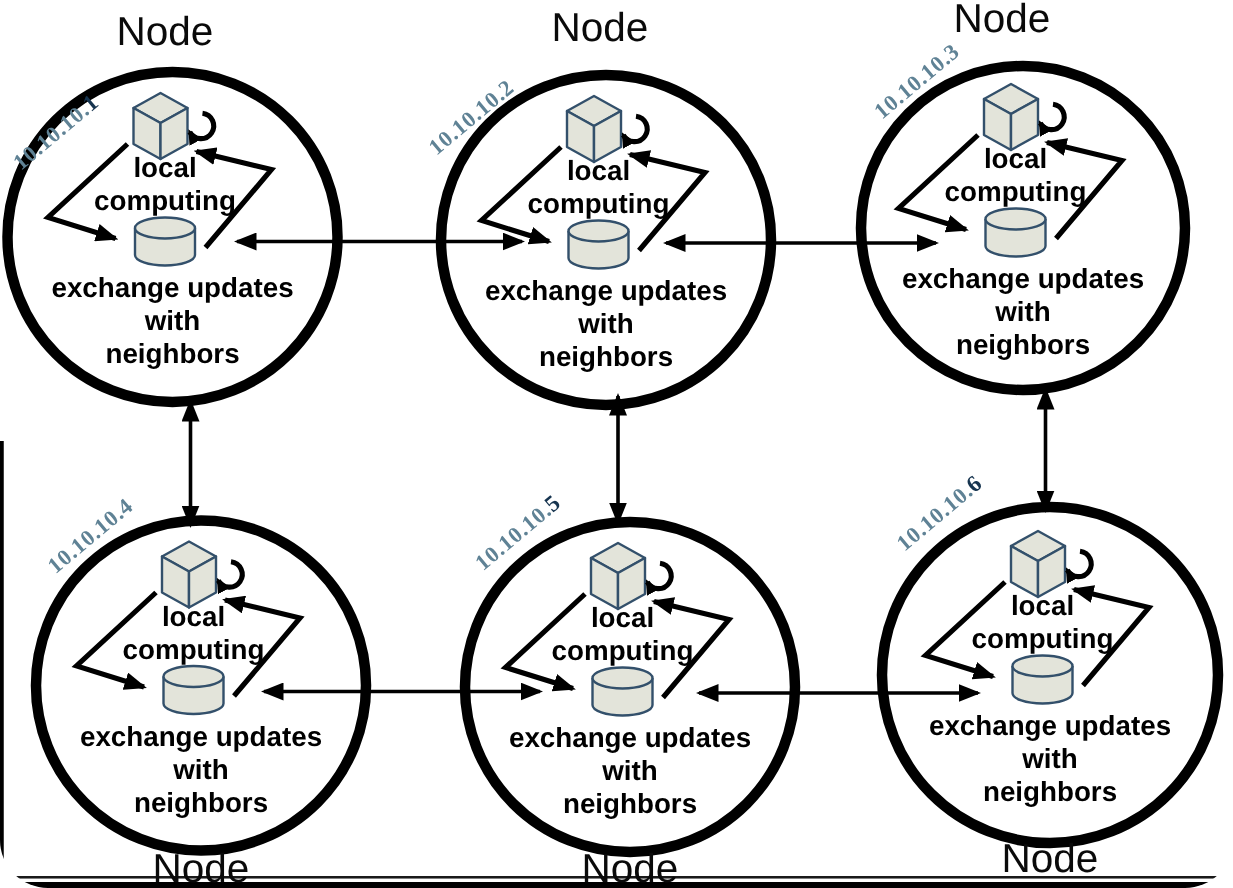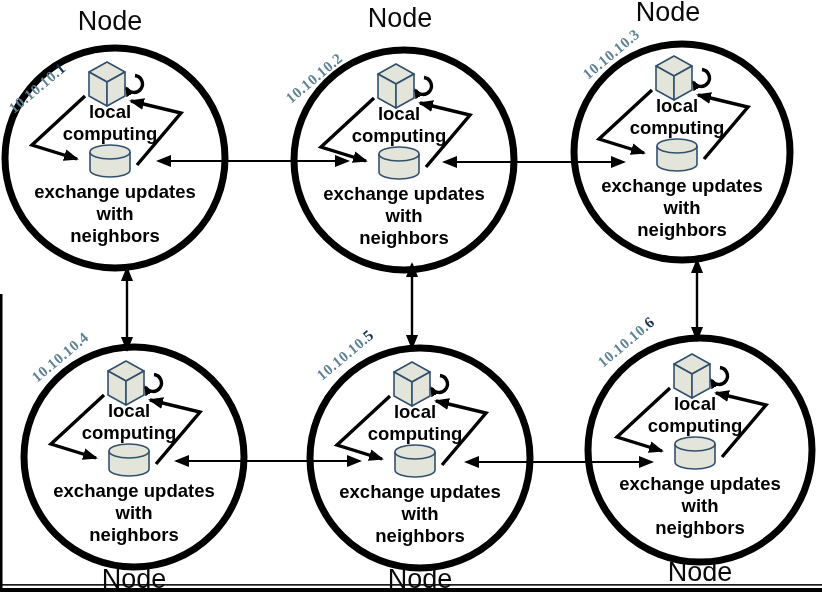--- a/index.html
+++ b/index.html
@@ -1,17 +1,17 @@
 <!DOCTYPE html>
 <html><head>
 <meta charset="utf-8">
 <style>
   html,body{margin:0;padding:0;background:#ffffff;}
   .stage{position:relative;width:822px;height:592px;background:#ffffff;overflow:hidden;
-         font-family:"Liberation Sans",sans-serif;}
+         font-family:"Liberation Sans",sans-serif;border-radius:32px;}
   svg{display:block;}
   .node-circle{fill:#ffffff;stroke:#000000;stroke-width:7px;}
   .node-title{font-family:"Liberation Sans",sans-serif;font-size:27px;fill:#0a0a0a;text-anchor:middle;}
   .inner-label{font-family:"Liberation Sans",sans-serif;font-size:18.5px;font-weight:bold;fill:#000000;text-anchor:middle;}
   .ip-text{font-family:"Liberation Serif",serif;font-size:15px;font-weight:bold;fill:#5f8295;letter-spacing:0.5px;}
   .ip-em{fill:#16344f;font-size:15.5px;}
   .connector{stroke:#000000;stroke-width:2.2px;fill:none;}
   .vconnector{stroke:#000000;stroke-width:2.4px;fill:none;}
   .cycle-arrow{stroke:#000000;stroke-width:3.4px;fill:none;stroke-linejoin:miter;}
   .spin-arrow{stroke:#000000;stroke-width:3.4px;fill:none;}

